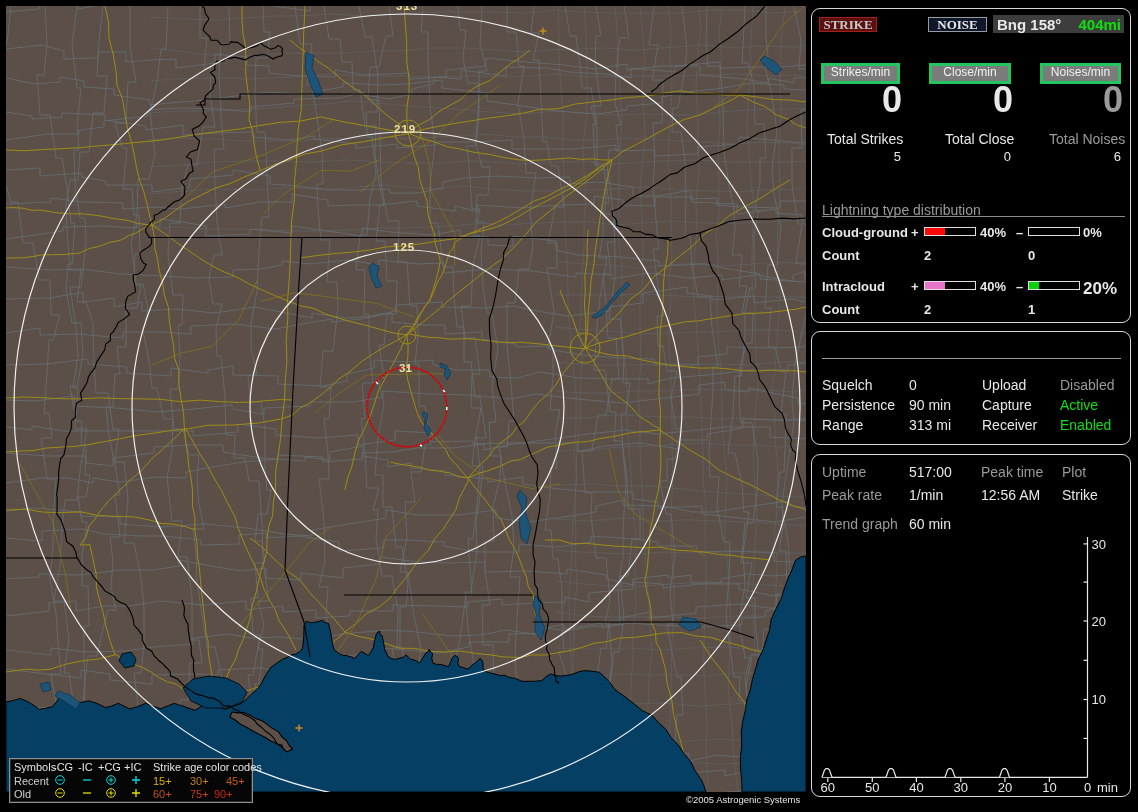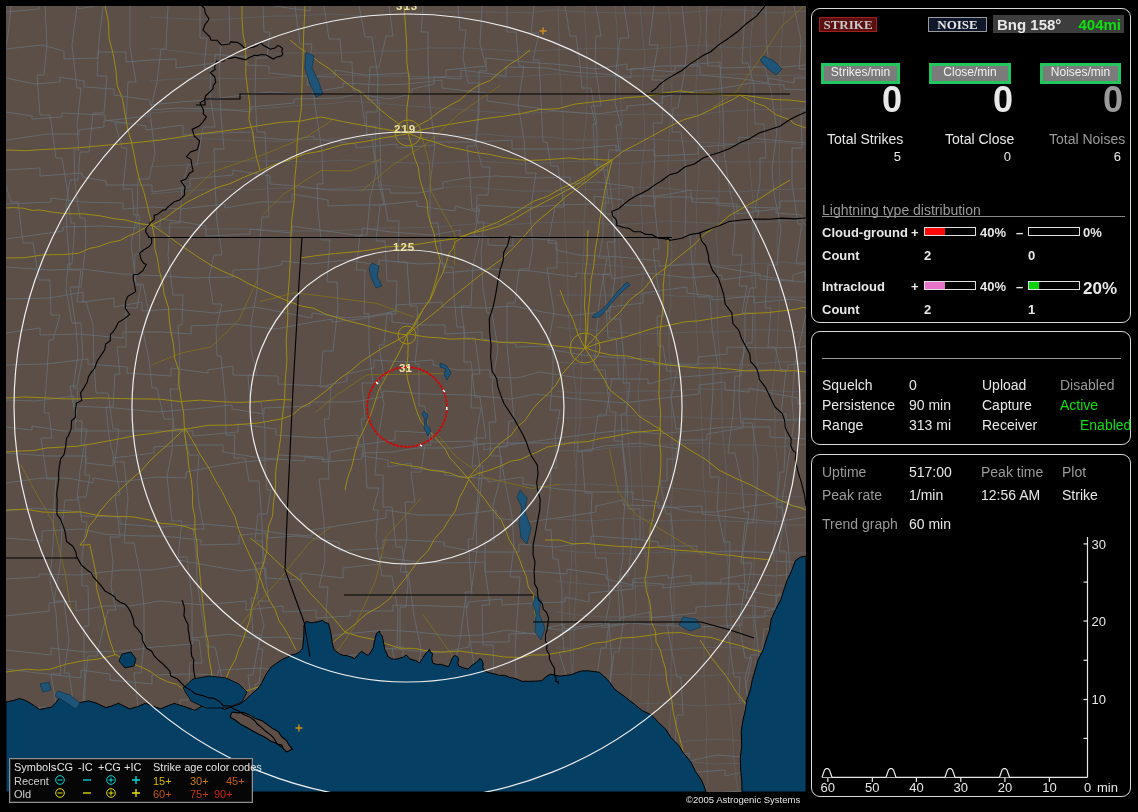--- a/index.html
+++ b/index.html
@@ -339,21 +339,21 @@
     <div class="t w" style="left:909px;top:377px;font-size:14px;">0</div>
     <div class="t w" style="left:982px;top:377px;font-size:14px;">Upload</div>
     <div class="t gy" style="left:1060px;top:377px;font-size:14px;">Disabled</div>
     <div class="t w" style="left:822px;top:397px;font-size:14px;">Persistence</div>
     <div class="t w" style="left:909px;top:397px;font-size:14px;">90 min</div>
     <div class="t w" style="left:982px;top:397px;font-size:14px;">Capture</div>
     <div class="t gr" style="left:1060px;top:397px;font-size:14px;">Active</div>
     <div class="t w" style="left:822px;top:417px;font-size:14px;">Range</div>
     <div class="t w" style="left:909px;top:417px;font-size:14px;">313 mi</div>
     <div class="t w" style="left:982px;top:417px;font-size:14px;">Receiver</div>
-    <div class="t gr" style="left:1060px;top:417px;font-size:14px;margin-left:20px;">Enabled</div>
+    <div class="t gr" style="left:1060px;top:417px;font-size:14px;">Enabled</div>
     <div class="t gy" style="left:822px;top:464px;font-size:14px;">Uptime</div>
     <div class="t w" style="left:909px;top:464px;font-size:14px;">517:00</div>
     <div class="t gy" style="left:981px;top:464px;font-size:14px;">Peak time</div>
     <div class="t gy" style="left:1062px;top:464px;font-size:14px;">Plot</div>
     <div class="t gy" style="left:822px;top:487px;font-size:14px;">Peak rate</div>
     <div class="t w" style="left:909px;top:487px;font-size:14px;">1/min</div>
     <div class="t w" style="left:981px;top:487px;font-size:14px;">12:56 AM</div>
     <div class="t w" style="left:1062px;top:487px;font-size:14px;">Strike</div>
     <div class="t gy" style="left:822px;top:516px;font-size:14px;">Trend graph</div>
     <div class="t w" style="left:909px;top:516px;font-size:14px;">60 min</div>

